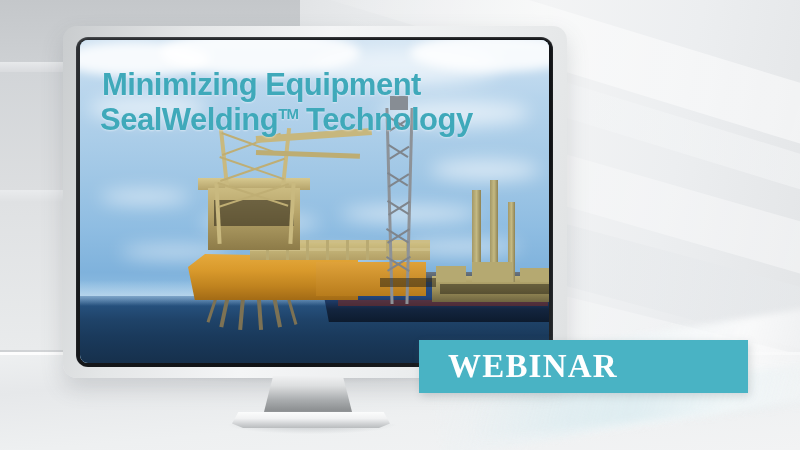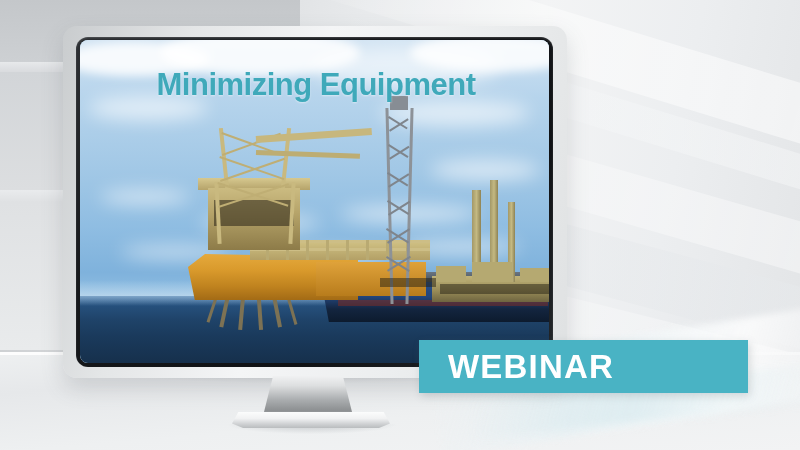--- a/index.html
+++ b/index.html
@@ -194,21 +194,21 @@
     position:absolute; left:20px; top:30px; width:430px;
     color:#3fa9ba;
     font-weight:bold;
     font-size:31px;
     line-height:29px;
     letter-spacing:-.5px;
     text-shadow:0 1px 2px rgba(255,255,255,.45);
     z-index:6;
   }
   .tl{ display:block; white-space:nowrap; }
-  .tl1{ text-align:center; padding-left:2px; }
+  .tl1{ text-align:left; padding-left:2px; }
   .tl2{ text-align:center; padding-right:28px; }
   .tl3{ text-align:left; padding-left:0px; }
   .tm{ font-size:15px; vertical-align:super; letter-spacing:-1px; }
 
   
   .stand-neck{
     position:absolute; left:262px; top:376px; width:92px; height:44px;
     background:linear-gradient(180deg,#f0f1f2 0%,#dddfe0 22%,#a9acae 55%,#8d9092 78%,#b4b7b9 100%);
     clip-path:polygon(12% 0%, 88% 0%, 100% 100%, 0% 100%);
     filter:blur(.3px);
@@ -229,20 +229,21 @@
     background:radial-gradient(ellipse at 50% 0%,rgba(120,126,132,.30),rgba(120,126,132,0) 70%);
   }
 
   
   #webinar{
     position:absolute; left:419px; top:340px; width:329px; height:53px;
     background:#49b3c4;
     display:flex; align-items:center;
     box-shadow:2px 3px 8px rgba(90,100,110,.22);
     z-index:20;
+    font-family:Liberation Serif, serif;
   }
   #webinar .wtext{
     color:#ffffff; font-weight:bold; font-size:33px;
     letter-spacing:1.2px; padding-left:29px;
   }
 </style>
 </head>
 <body>
 
 <div id="bg">
@@ -362,20 +363,21 @@
     <div class="tower" style="left:410px;top:140px;width:8px;height:102px;"></div>
     <div class="tower" style="left:428px;top:162px;width:7px;height:80px;"></div>
     <div class="proc-box" style="left:356px;top:226px;width:30px;height:16px;"></div>
     <div class="proc-box" style="left:392px;top:222px;width:40px;height:20px;"></div>
     <div class="proc-box" style="left:440px;top:228px;width:34px;height:14px;"></div>
     <div class="proc-dark" style="left:360px;top:244px;width:110px;height:10px;"></div>
     <div class="proc-dark" style="left:300px;top:238px;width:56px;height:9px;"></div>
 
     <div class="screen-title">
       <span class="tl tl1">Minimizing Equipment</span>
+      <span class="tl tl3"><span>SealWelding</span><span class="tm">TM</span><span> Technology</span></span>
     </div>
   </div>
 </div>
 
 <div class="stand-neck"></div>
 <div class="stand-base-shadow"></div>
 <div class="stand-base"></div>
 
 <div id="webinar">
   <span class="wtext">WEBINAR</span>

